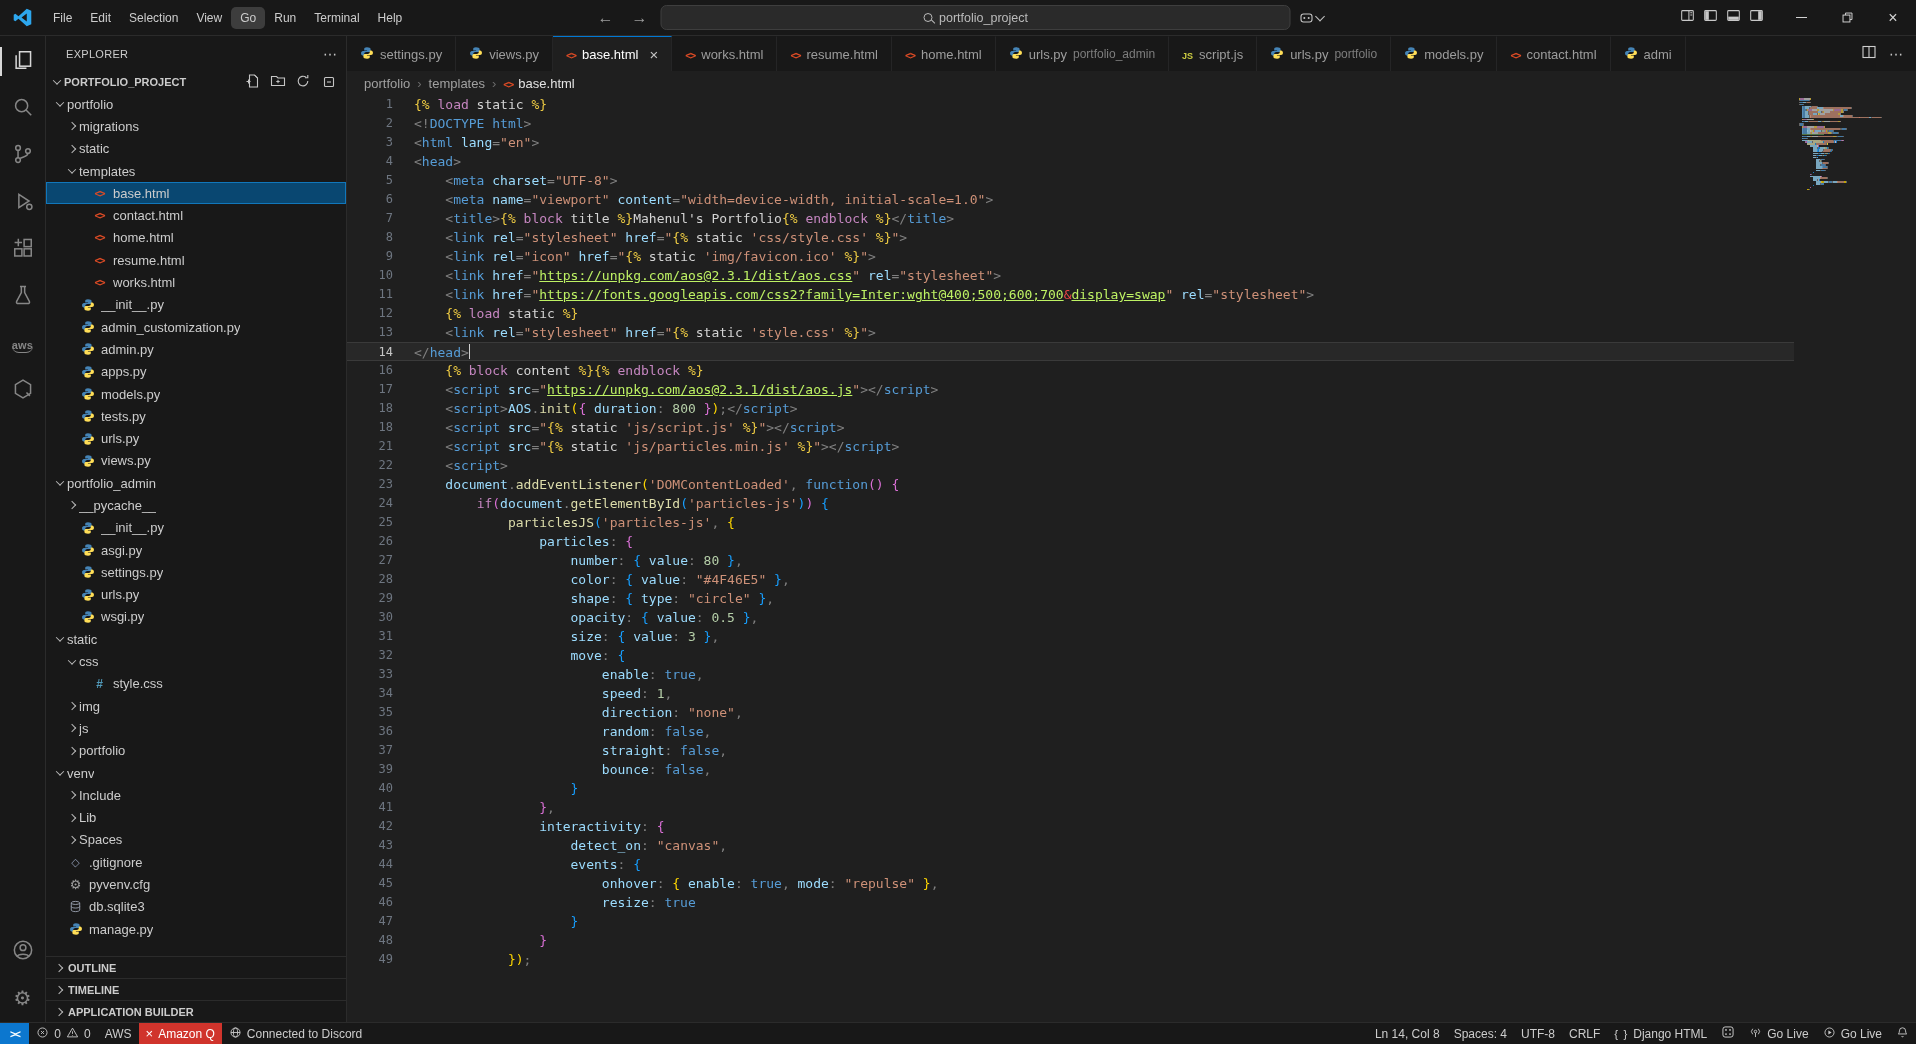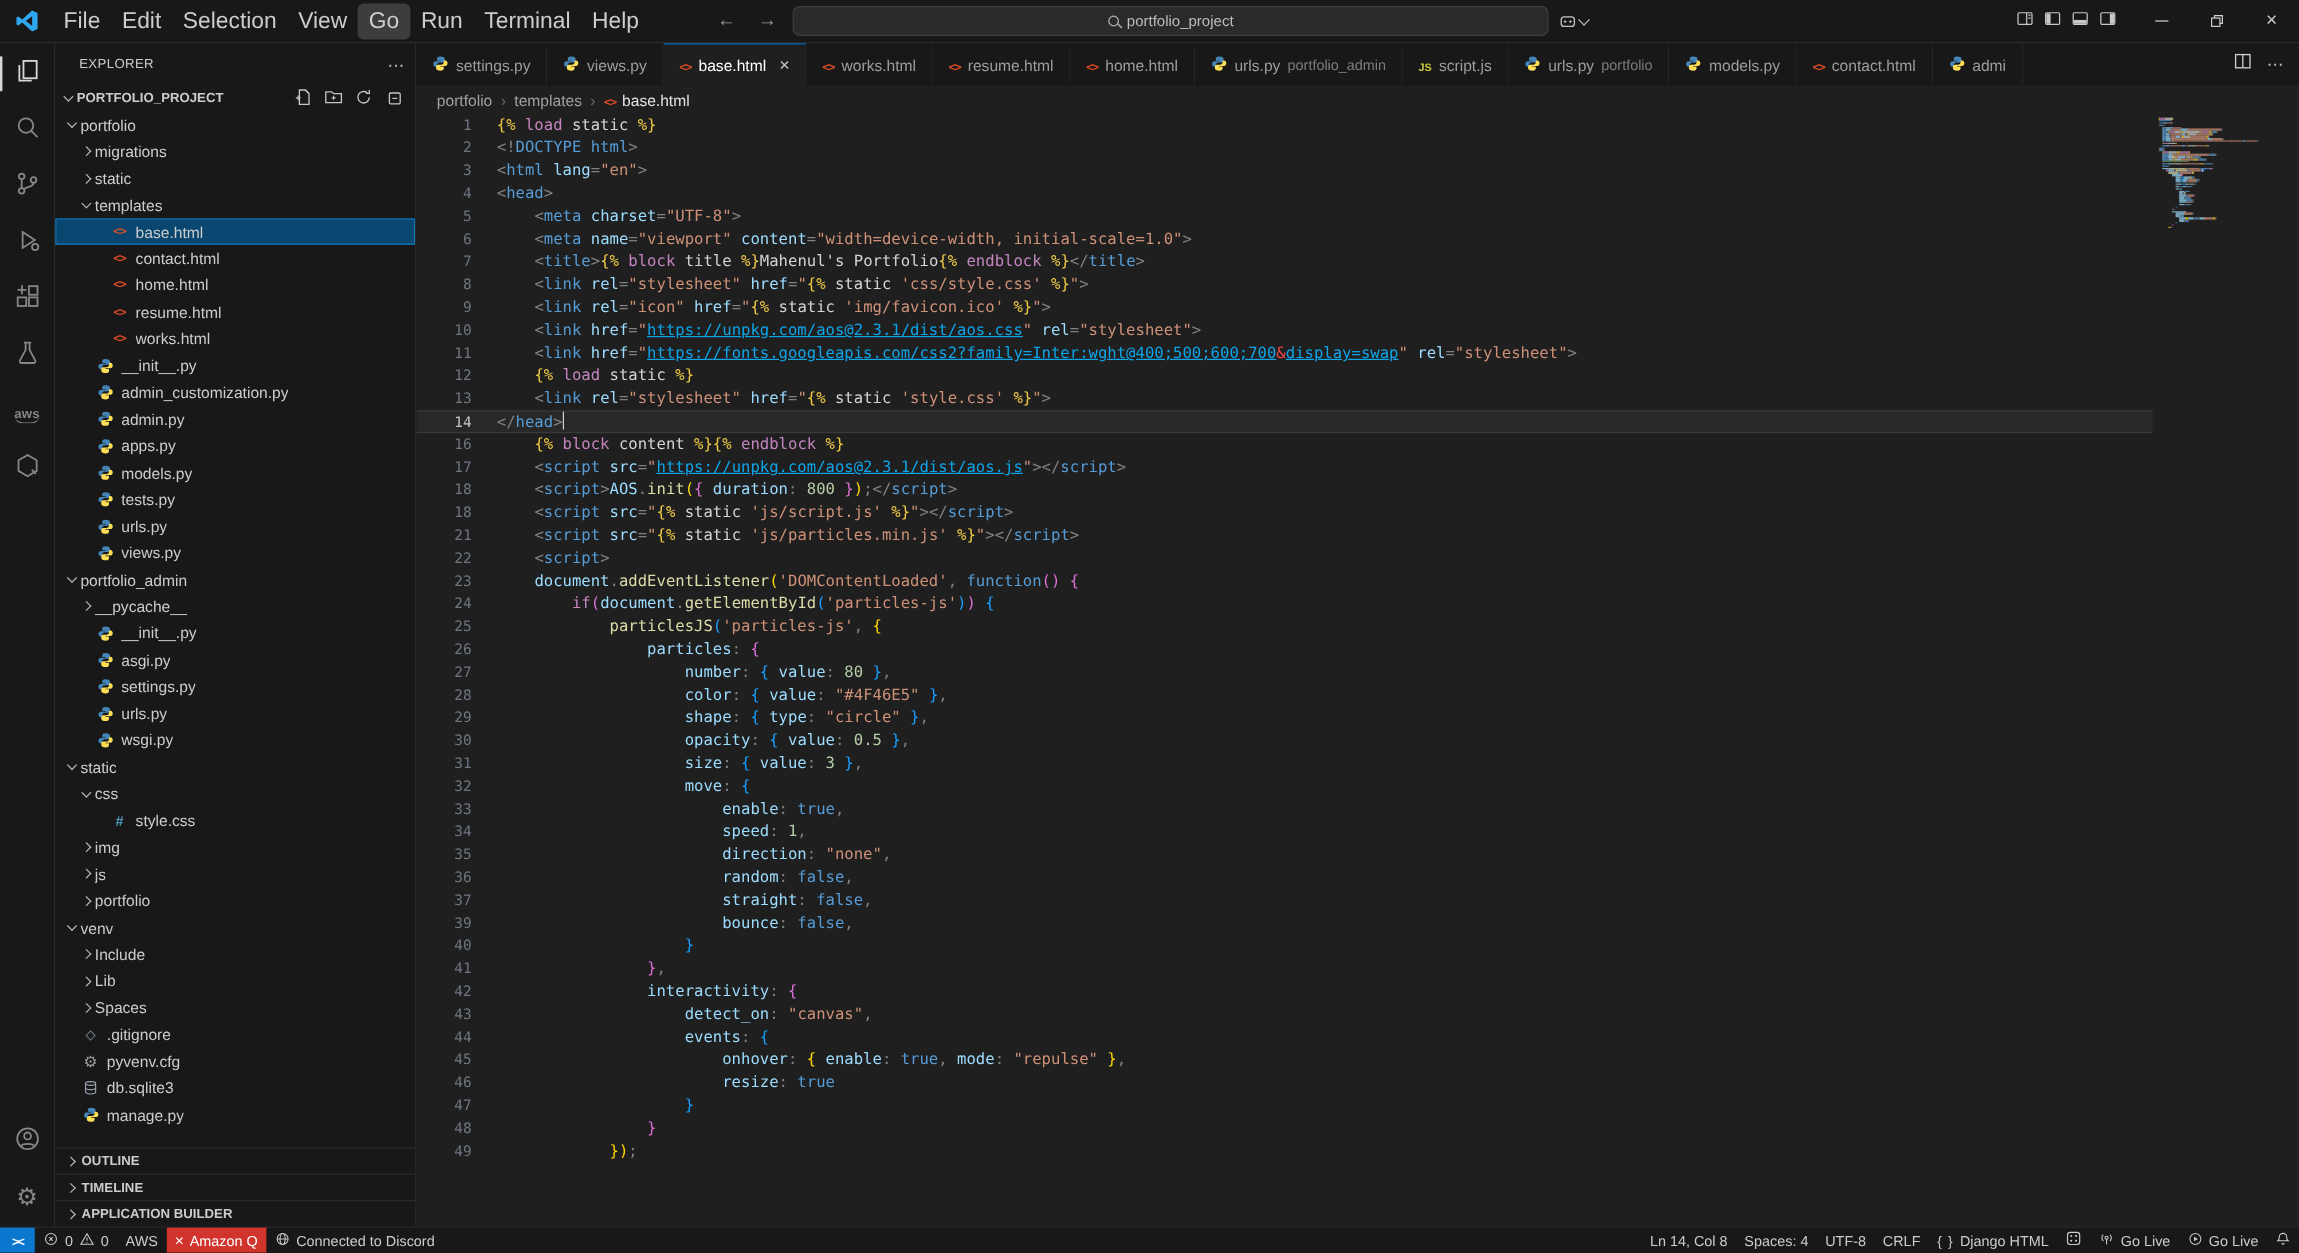--- a/index.html
+++ b/index.html
@@ -3,21 +3,21 @@
 <meta charset="utf-8">
 <style>
   * { box-sizing: border-box; margin: 0; padding: 0; }
   html,body { width:1916px; height:1044px; overflow:hidden; background:#1f1f1f;
     font-family:"Liberation Sans", sans-serif; color:#cccccc; }
 
   
   .titlebar { height:36px; background:#181818; border-bottom:1px solid #2b2b2b;
     display:flex; align-items:center; position:relative; }
   .logo { width:44px; display:flex; justify-content:center; align-items:center; }
-  .menu { display:flex; font-size:19px; color:#cccccc; }
+  .menu { display:flex; font-size:12px; color:#cccccc; }
   .menu-item { padding:4px 9px; border-radius:5px; white-space:nowrap; }
   .menu-item.active { background:#3d3d3d; }
   .command-center { position:absolute; left:50%; transform:translateX(-50%); top:5px;
     display:flex; align-items:center; gap:8px; }
   .nav-arrow { color:#9d9d9d; font-size:16px; padding:0 5px; }
   .searchbox { width:630px; height:25px; background:#2a2a2a; border:1px solid #3e3e3e;
     border-radius:6px; display:flex; align-items:center; justify-content:center;
     gap:7px; color:#bbbbbb; font-size:12.5px; }
   .mag { width:9px; height:9px; border:1.4px solid #b9b9b9; border-radius:50%;
     position:relative; display:inline-block; }
@@ -100,21 +100,21 @@
   .line { display:flex; height:19px; line-height:19px; }
   .ln { width:46px; text-align:right; color:#6e7681; flex-shrink:0; font-size:12px; }
   .ct { padding-left:21px; white-space:pre; color:#d4d4d4; }
   .line.cur { background:rgba(255,255,255,.045); border-top:1px solid #3a3a3a;
     border-bottom:1px solid #3a3a3a; }
   .line.cur .ln { color:#c6c6c6; }
   .cursor { display:inline-block; width:1.5px; height:15px; background:#d0d0d0;
     vertical-align:-2px; }
 
   .pn{color:#808080}.tg{color:#569cd6}.at{color:#9cdcfe}.st{color:#ce9178}
-  .su{color:#0ea5e9;text-decoration:underline}.tp{color:#eecb43}.kw{color:#c586c0}
+  .su{color:#bef264;text-decoration:underline}.tp{color:#eecb43}.kw{color:#c586c0}
   .nm{color:#b5cea8}.bl{color:#569cd6}.fn{color:#dcdcaa}.vr{color:#9cdcfe}
   .cm{color:#6a9955}.b1{color:#ffd700}.b2{color:#da70d6}.b3{color:#179fff}
   .rd{color:#f44747}.tx{color:#d4d4d4}
 
   .minimap { position:absolute; top:0; right:0; width:122px; height:100%;
     background:#1f1f1f; padding:3px 0 0 5px; }
   .mm-line { height:1.9px; white-space:nowrap; font-size:0; }
   .mm-seg { display:inline-block; height:1.5px; opacity:.72; vertical-align:top; }
 
   

